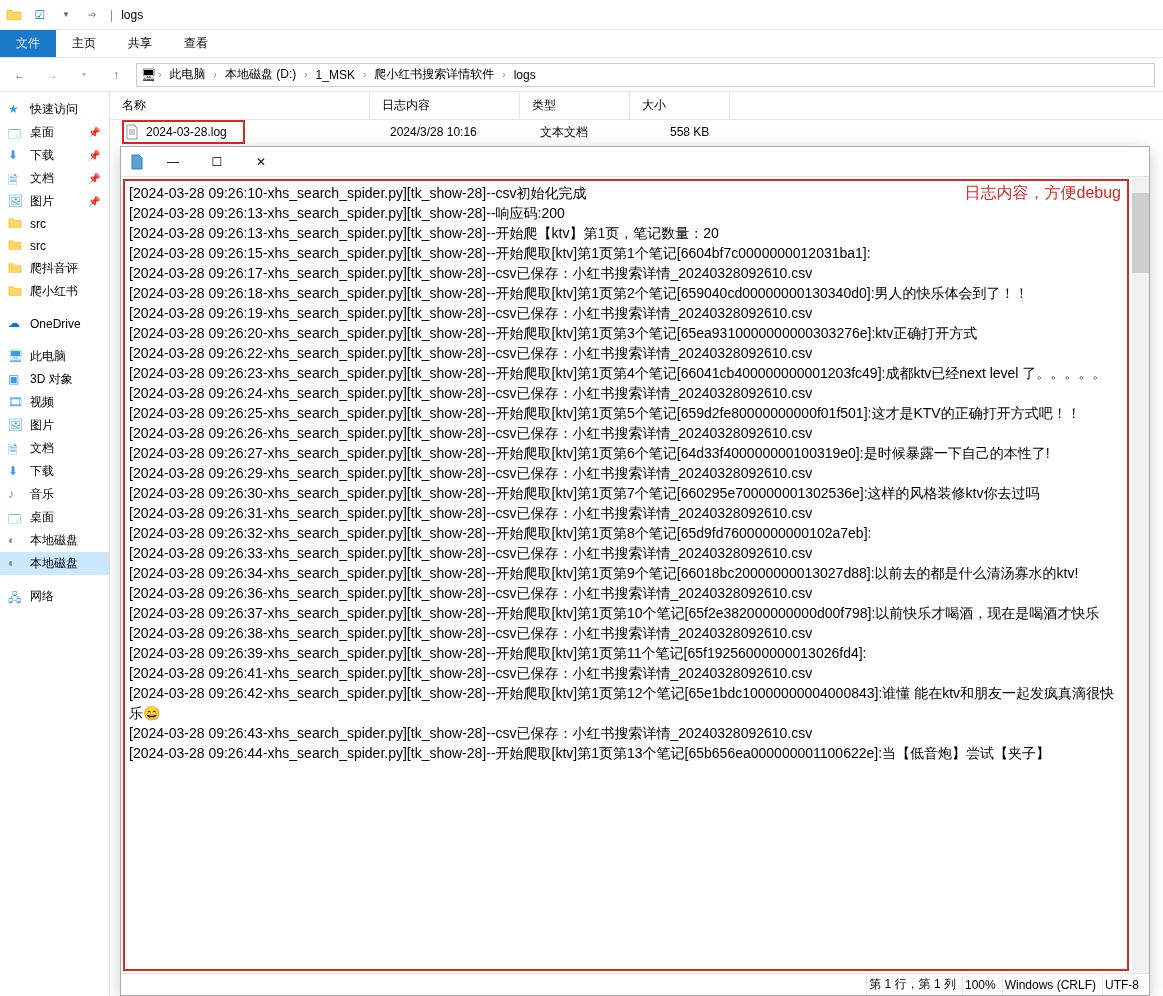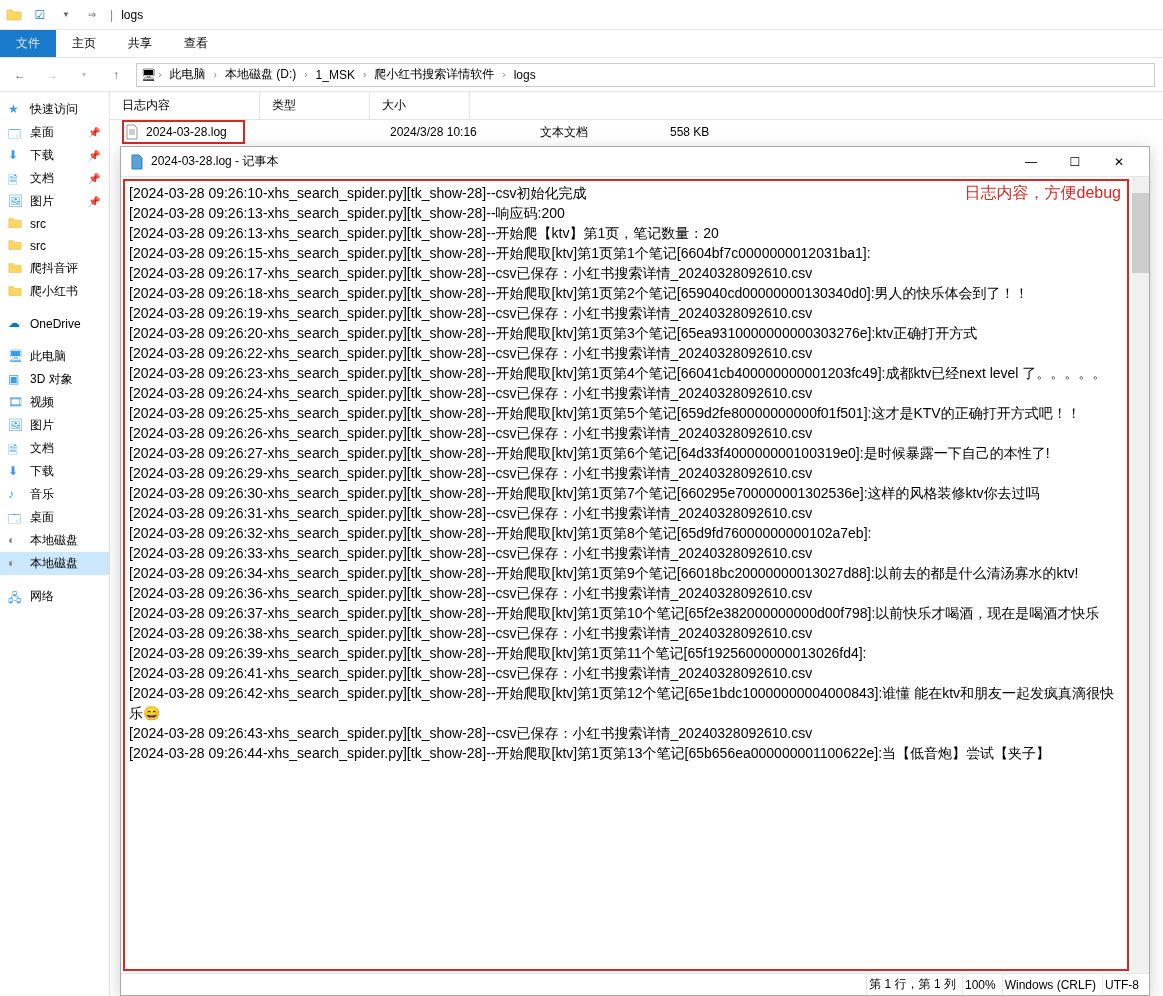--- a/index.html
+++ b/index.html
@@ -197,20 +197,21 @@
         </div>
       <div class="nav-sep"></div>
       <div class="nav-item">
           <span class="nav-icon" style="color:#3a9bf0">🖧</span>
           <span>网络</span>
         </div>
     </div>
 
     <div class="main">
       <div class="columns">
+        <div class="col col-name">名称</div>
         <div class="col col-date">日志内容</div>
         <div class="col col-type">类型</div>
         <div class="col col-size">大小</div>
       </div>
       <div class="file-row">
         <span class="file-box">
           <span class="file-icon"><svg viewBox="0 0 16 16" width="16" height="16">
                 <path class="file-svg" d="M3 1h7l3 3v11H3z"></path>
                 <path stroke="#999" d="M5 6h6M5 8h6M5 10h6"></path>
               </svg></span>
@@ -222,21 +223,20 @@
       </div>
     </div>
   </div>
 </div>
 
 <div class="notepad">
   <div class="np-title">
     <span class="file-icon"><svg viewBox="0 0 16 16" width="16" height="16">
           <path fill="#5ba3d6" stroke="#2980b9" d="M3 1h7l3 3v11H3z"></path>
         </svg></span>
-    <span class="np-title-text">2024-03-28.log - 记事本</span>
     <div class="win-btn">—</div>
     <div class="win-btn">☐</div>
     <div class="win-btn close">✕</div>
   </div>
   <div class="np-body">
     <div class="log-box" id="log-box">
         <div class="log-line">[2024-03-28 09:26:10-xhs_search_spider.py][tk_show-28]--csv初始化完成</div>
         <div class="log-line">[2024-03-28 09:26:13-xhs_search_spider.py][tk_show-28]--响应码:200</div>
         <div class="log-line">[2024-03-28 09:26:13-xhs_search_spider.py][tk_show-28]--开始爬【ktv】第1页，笔记数量：20</div>
         <div class="log-line">[2024-03-28 09:26:15-xhs_search_spider.py][tk_show-28]--开始爬取[ktv]第1页第1个笔记[6604bf7c0000000012031ba1]:</div>

